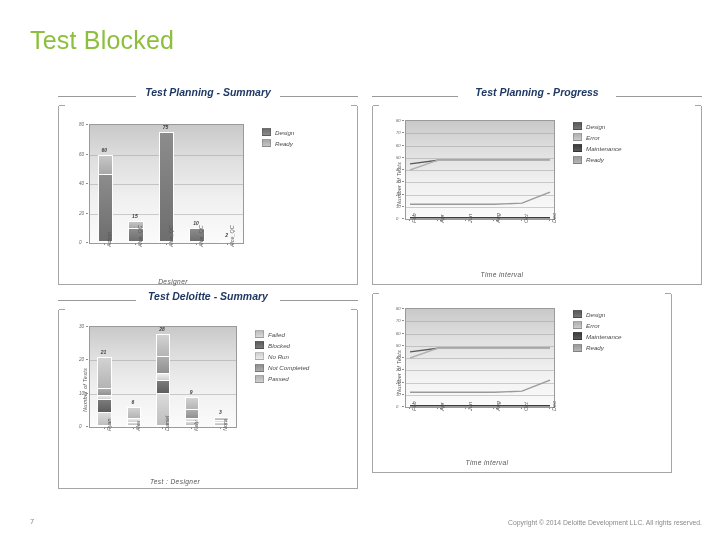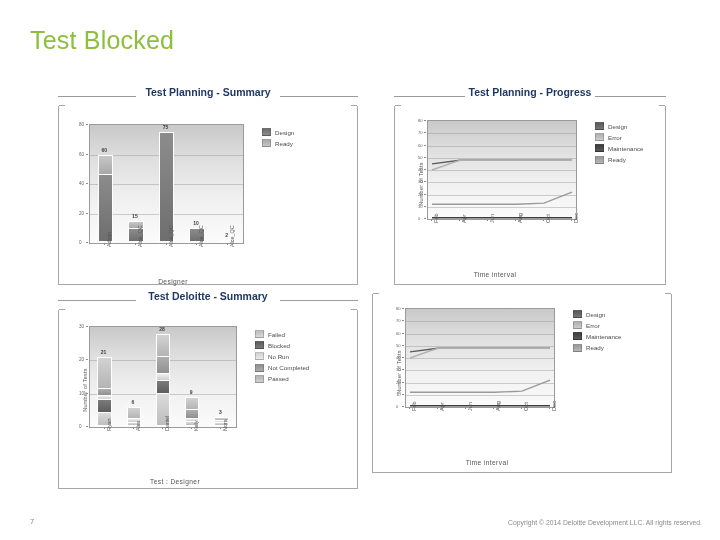--- a/index.html
+++ b/index.html
@@ -14,21 +14,21 @@
     position:absolute;left:30px;top:26px;
     font-size:25px;color:#8DBF3C;letter-spacing:.2px;
     font-family:"Liberation Sans", sans-serif;font-weight:400;
   }
   .subtitle{
     position:absolute;left:30px;top:68px;
     font-size:12.5px;color:#7a7a7a;font-weight:400;
   }
 
   
-  .panel{position:absolute;}
+  .panel{position:absolute;font-style:italic;}
   .panel-head{position:relative;height:16px;}
   .panel-title{
     position:absolute;left:0;right:0;top:-4px;text-align:center;
     font-size:10.5px;font-weight:bold;color:#1F3864;
     white-space:nowrap;z-index:3;
   }
   .bracket-left,.bracket-right{
     position:absolute;top:6px;height:1px;background:#9a9a9a;
   }
   .bracket-left{left:0;width:26%;}
@@ -165,21 +165,21 @@
           <div class="barval" style="left: 123.45px; width: 27.3px; top: 114.25px;">10</div>
           <div style="position: absolute; font-size: 5.4px; color: rgb(85, 85, 85); white-space: nowrap; transform-origin: left top; transform: rotate(-90deg); left: 139.1px; top: 141px;">Alce_QC</div>
           <div style="position: absolute; width: 1px; height: 2px; background: rgb(141, 141, 141); left: 137.1px; top: 137px;"></div>
           <div class="barval" style="left: 154.05px; width: 27.3px; top: 126.05px;">2</div>
           <div style="position: absolute; font-size: 5.4px; color: rgb(85, 85, 85); white-space: nowrap; transform-origin: left top; transform: rotate(-90deg); left: 169.7px; top: 141px;">Alce_QC</div>
           <div style="position: absolute; width: 1px; height: 2px; background: rgb(141, 141, 141); left: 167.7px; top: 137px;"></div>
         </div>
     </div>
   </div>
 
-  <div class="panel" style="left:372px;top:90px;width:272px;height:195px;margin-left:22px;">
+  <div class="panel" style="left:372px;top:90px;width:330px;height:195px;">
     <div class="panel-head">
       <div class="bracket-left"></div>
       <div class="panel-title">Test Planning - Progress</div>
       <div class="bracket-right"></div>
     </div>
     <div class="panel-box" style="height:179px;">
       <div class="chart-wrap">
         <div class="ylabel" style="left:4px;top:78px;">Number of Tests</div>
         <div class="plot" id="pp-plot" style="left:32px;top:14px;width:150px;height:100px;">
             <div class="gridline" style="top: 85.75px;"></div>

